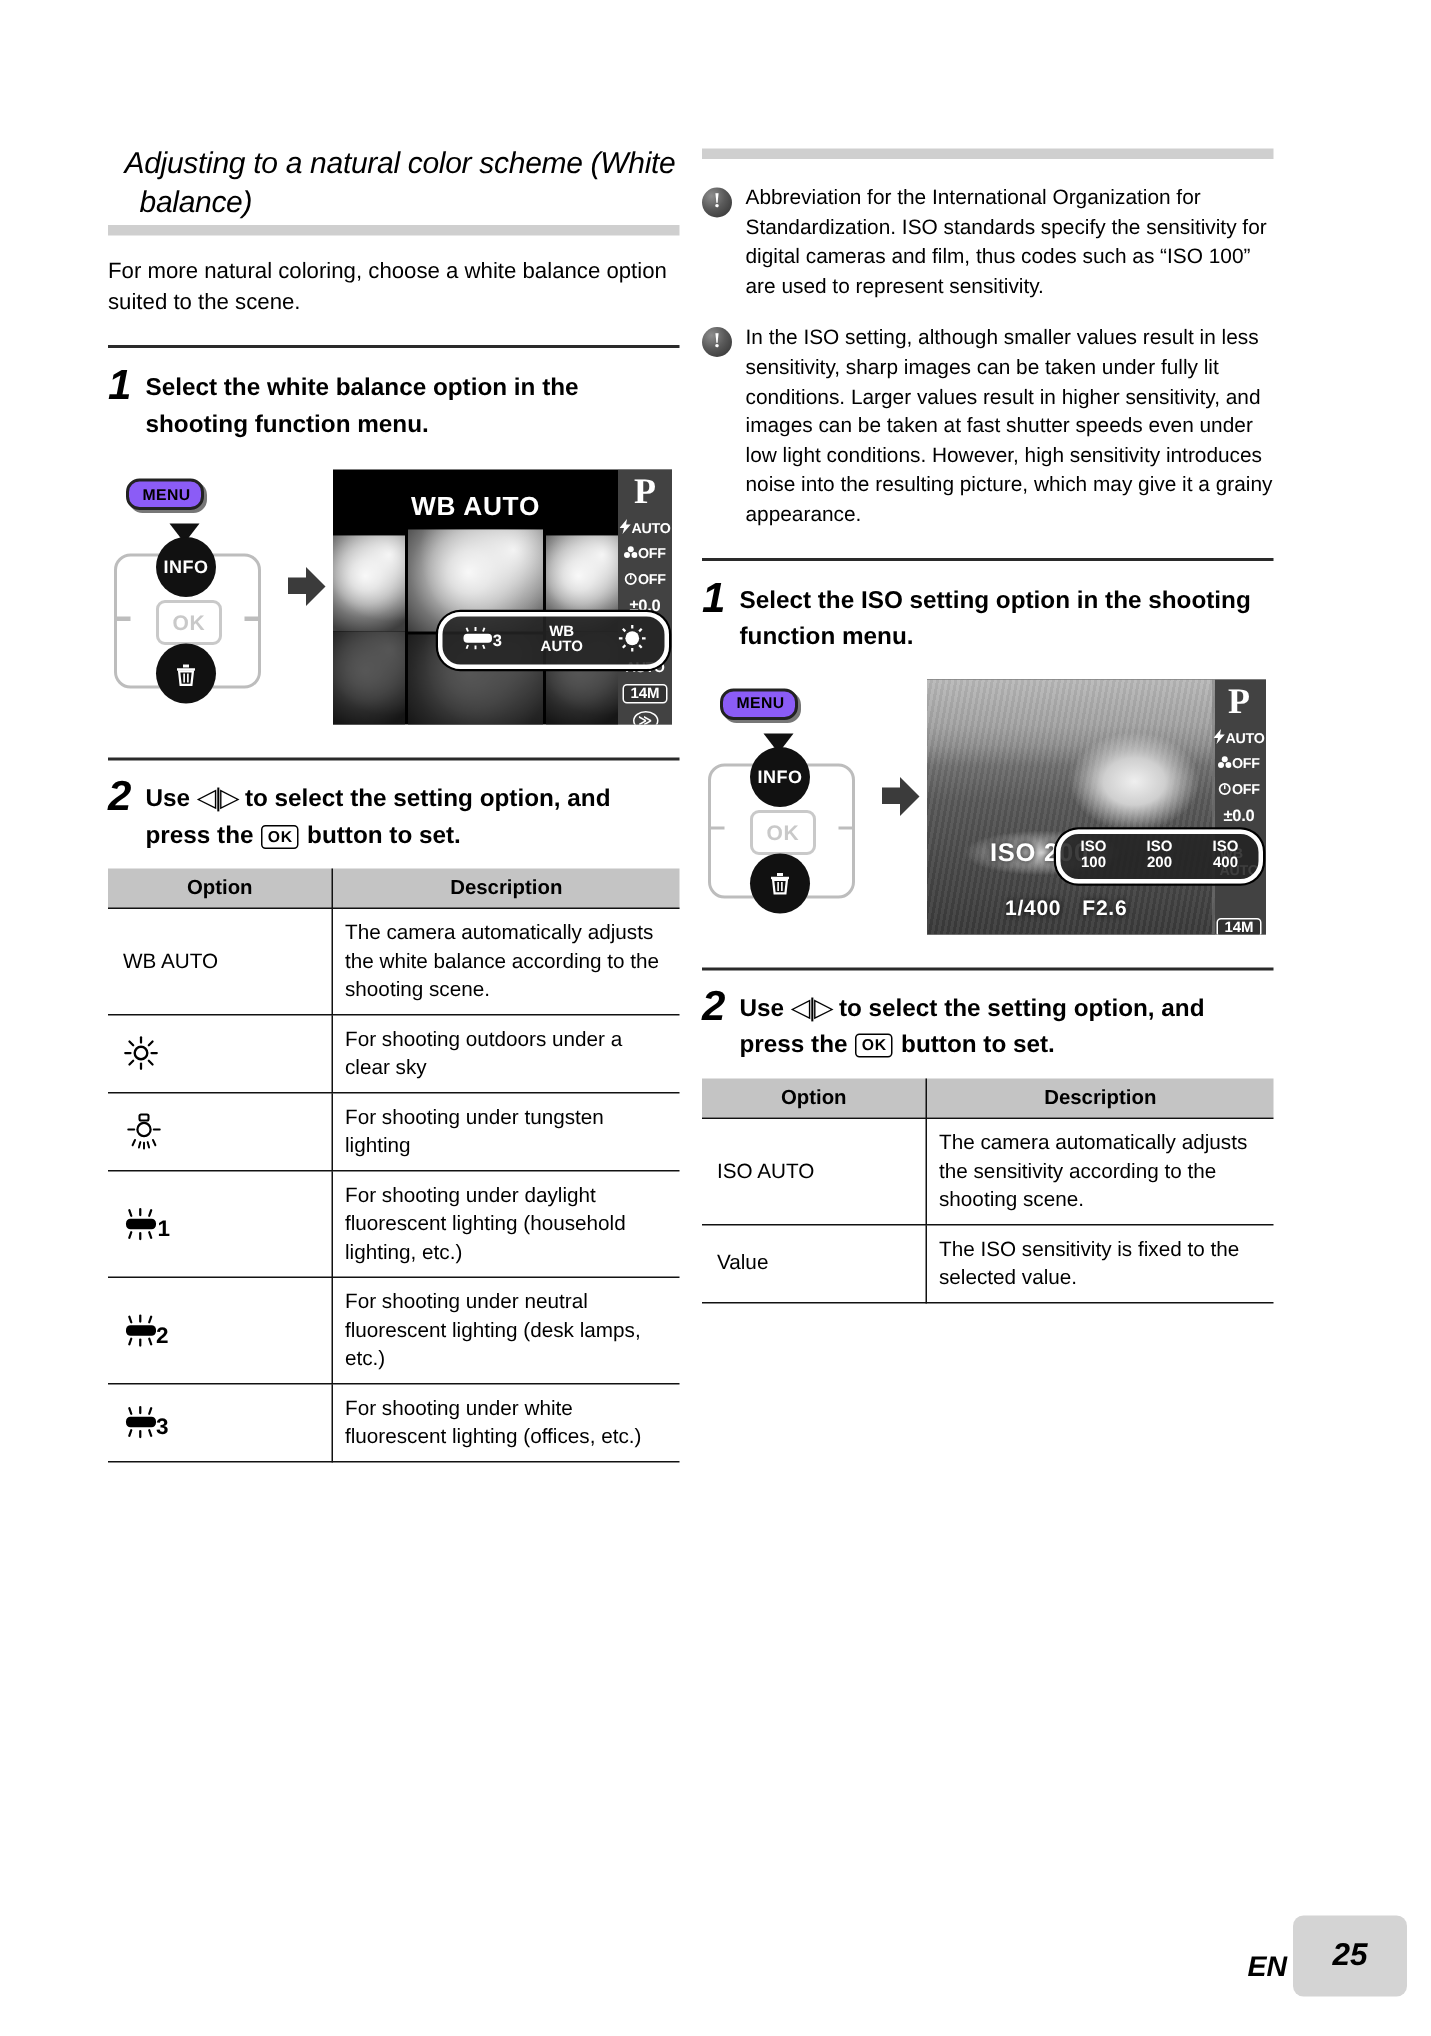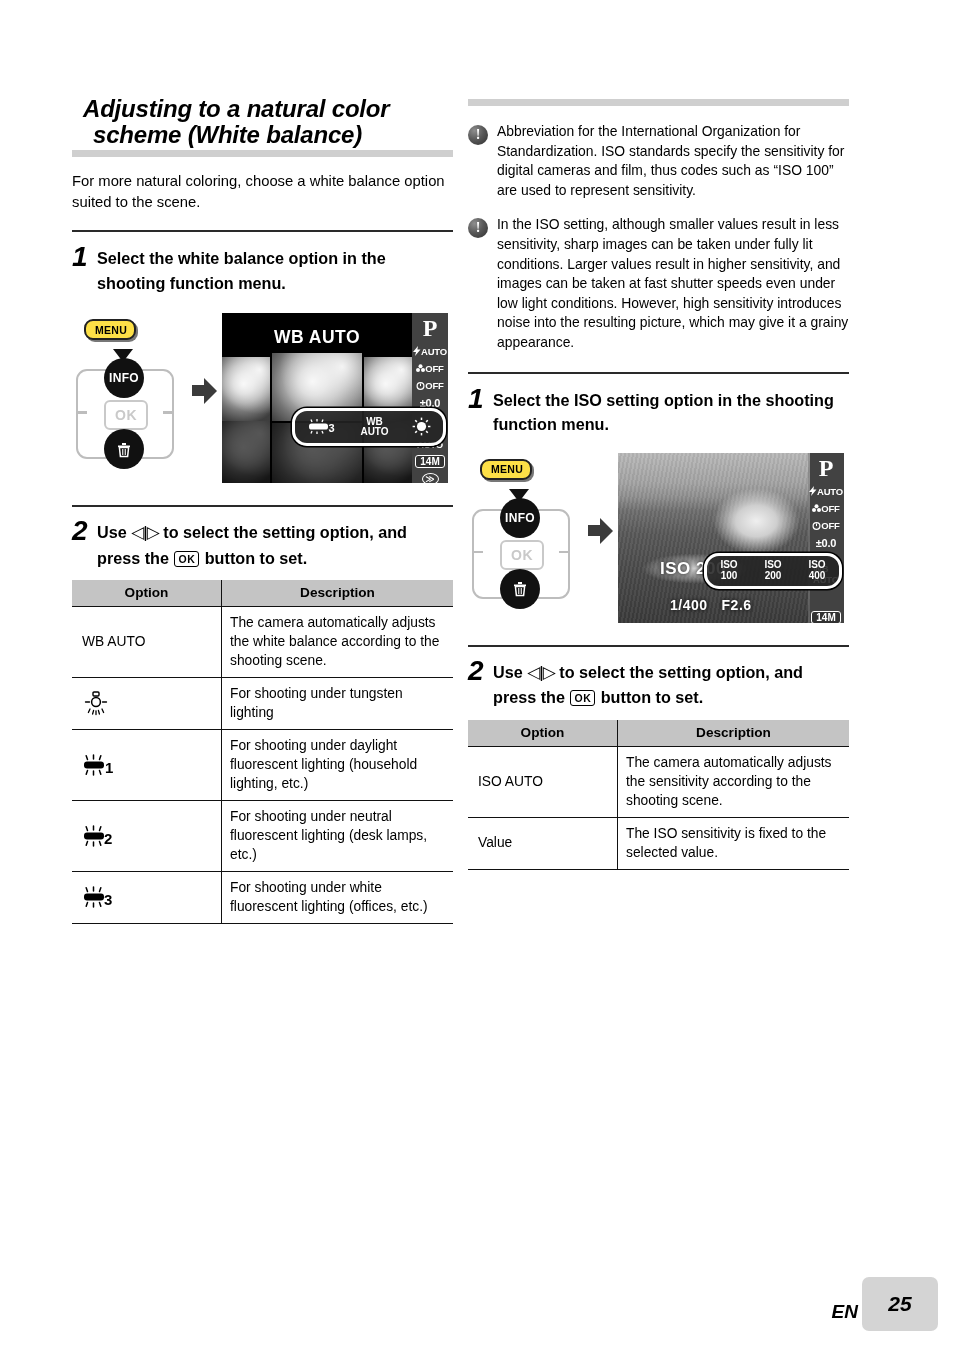--- a/index.html
+++ b/index.html
@@ -14,21 +14,21 @@
   .page{position:relative;width:954px;height:1357px;}
 
   
   .col{position:absolute;top:96px;width:381px;}
   .col-left{left:72px;}
   .col-right{left:468px;}
 
   
   .sec-head{position:relative;margin:0 0 0 0;}
   .sec-head .htext{
-    font-size:24px;font-weight:bold;font-style:italic;
+    font-size:20px;font-weight:normal;font-style:italic;
     line-height:26px;letter-spacing:-0.2px;
     padding-left:21px;
     text-indent:-10px;
     margin:0;
   }
   .sec-head .hbar{
     height:7px;background:#cfcfcf;margin-top:2px;width:100%;
   }
   .sec-head.one-line .hbar{margin-top:3px;}
 
@@ -79,21 +79,21 @@
   .note .ntext{font-size:13.9px;line-height:19.6px;}
 
   
   .illus{display:flex;align-items:flex-start;margin-top:18px;}
   .controls{
     width:120px;flex:0 0 120px;position:relative;height:150px;
   }
   .menu-key{
     position:absolute;left:12px;top:6px;
     border:2px solid #222;border-radius:9px;
-    background:#fde047;
+    background:#8b5cf6;
     font-size:10.5px;font-weight:bold;letter-spacing:0.3px;
     padding:2.5px 7px 2.5px 9px;
     box-shadow:2px 2px 0 #777;
     text-align:center;
   }
   .down-tri{
     position:absolute;left:41px;top:36px;
     width:0;height:0;border-left:10px solid transparent;
     border-right:10px solid transparent;border-top:13px solid #111;
   }
@@ -382,20 +382,38 @@
           <tr>
         <th class="c-opt">Option</th>
         <th>Description</th>
       </tr>
       <tr>
         <td class="c-opt">WB AUTO</td>
         <td>The camera automatically adjusts the white balance according to the shooting scene.</td>
       </tr>
       <tr>
         <td class="c-opt">
+          <svg class="svgicon" width="24" height="24" viewBox="0 0 24 24">
+            <circle cx="12" cy="12" r="4.2" fill="none" stroke="#000" stroke-width="1.6"></circle>
+            <g stroke="#000" stroke-width="1.5" stroke-linecap="round">
+              <line x1="12" y1="1.5" x2="12" y2="5"></line>
+                  <line x1="12" y1="19" x2="12" y2="22.5"></line>
+              <line x1="1.5" y1="12" x2="5" y2="12"></line>
+                  <line x1="19" y1="12" x2="22.5" y2="12"></line>
+              <line x1="4.3" y1="4.3" x2="6.8" y2="6.8"></line>
+                  <line x1="17.2" y1="17.2" x2="19.7" y2="19.7"></line>
+              <line x1="19.7" y1="4.3" x2="17.2" y2="6.8"></line>
+                  <line x1="6.8" y1="17.2" x2="4.3" y2="19.7"></line>
+            </g>
+          </svg>
+        </td>
+        <td>For shooting outdoors under a clear sky</td>
+      </tr>
+      <tr>
+        <td class="c-opt">
           <svg class="svgicon" width="28" height="26" viewBox="0 0 28 26">
             <rect x="11" y="2" width="6" height="4" rx="1" fill="none" stroke="#000" stroke-width="1.4"></rect>
             <circle cx="14" cy="12" r="4.4" fill="none" stroke="#000" stroke-width="1.5"></circle>
             <g stroke="#000" stroke-width="1.3" stroke-linecap="round">
               <line x1="3.5" y1="12" x2="7.5" y2="12"></line>
                   <line x1="20.5" y1="12" x2="24.5" y2="12"></line>
               <line x1="8" y1="19" x2="6.4" y2="22.5"></line>
                   <line x1="11.6" y1="20.4" x2="10.6" y2="24"></line>
               <line x1="14" y1="20.8" x2="14" y2="24.6"></line>
               <line x1="16.4" y1="20.4" x2="17.4" y2="24"></line>

